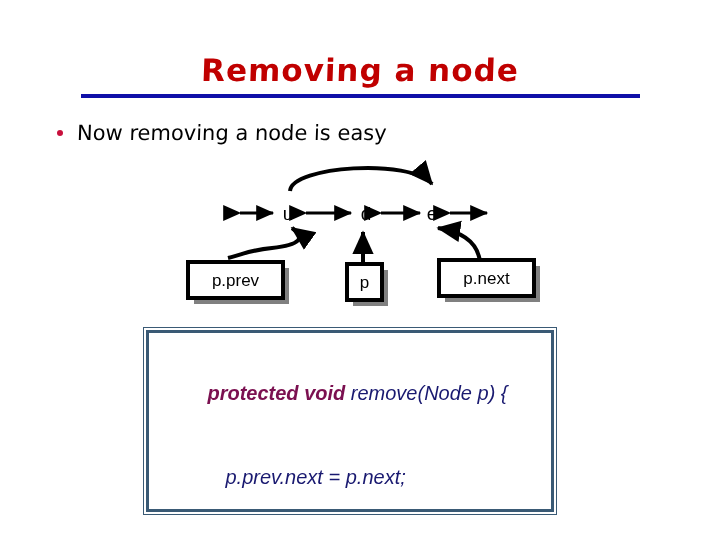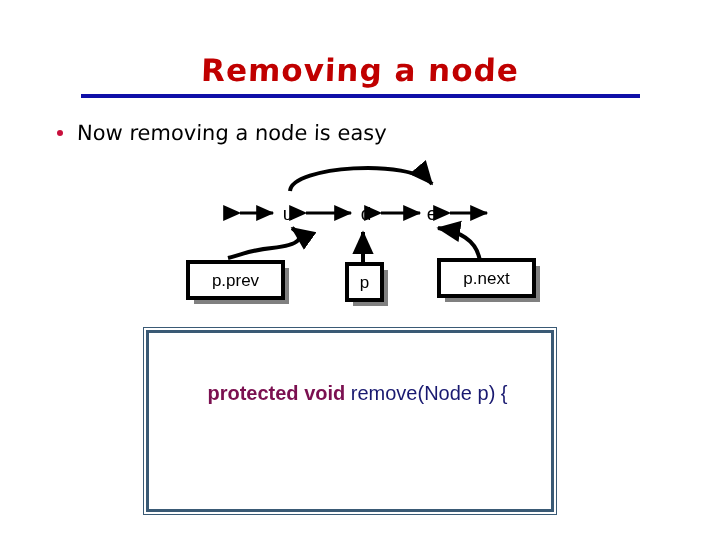--- a/index.html
+++ b/index.html
@@ -98,20 +98,21 @@
   #code-box {
     position: absolute;
     left: 143px;
     top: 327px;
     width: 414px;
     height: 188px;
     background: #ffffff;
     border: 1px solid #3A5A75;
     box-sizing: border-box;
     padding: 2px;
+    font-style: italic;
   }
   #code-inner {
     width: 100%;
     height: 100%;
     border: 3px solid #3A5A75;
     box-sizing: border-box;
     background: #ffffff;
     padding: 18px 0 0 14px;
   }
   .code-line {
@@ -193,19 +194,22 @@
       <text class="box-label" x="306.5" y="126" text-anchor="middle">p.next</text>
     </svg>
   </div>
 
   <div id="code-box">
     <div id="code-inner">
       <div class="code-line">
         <span class="kw">protected void</span><span class="plain"> remove(Node p) {</span>
       </div>
       <div class="code-line indent1">
+        <span class="plain">p.prev.next = p.next;</span>
+      </div>
+      <div class="code-line indent1">
         
       </div>
 
     </div>
   </div>
 
 </div>
 
 </body></html>

